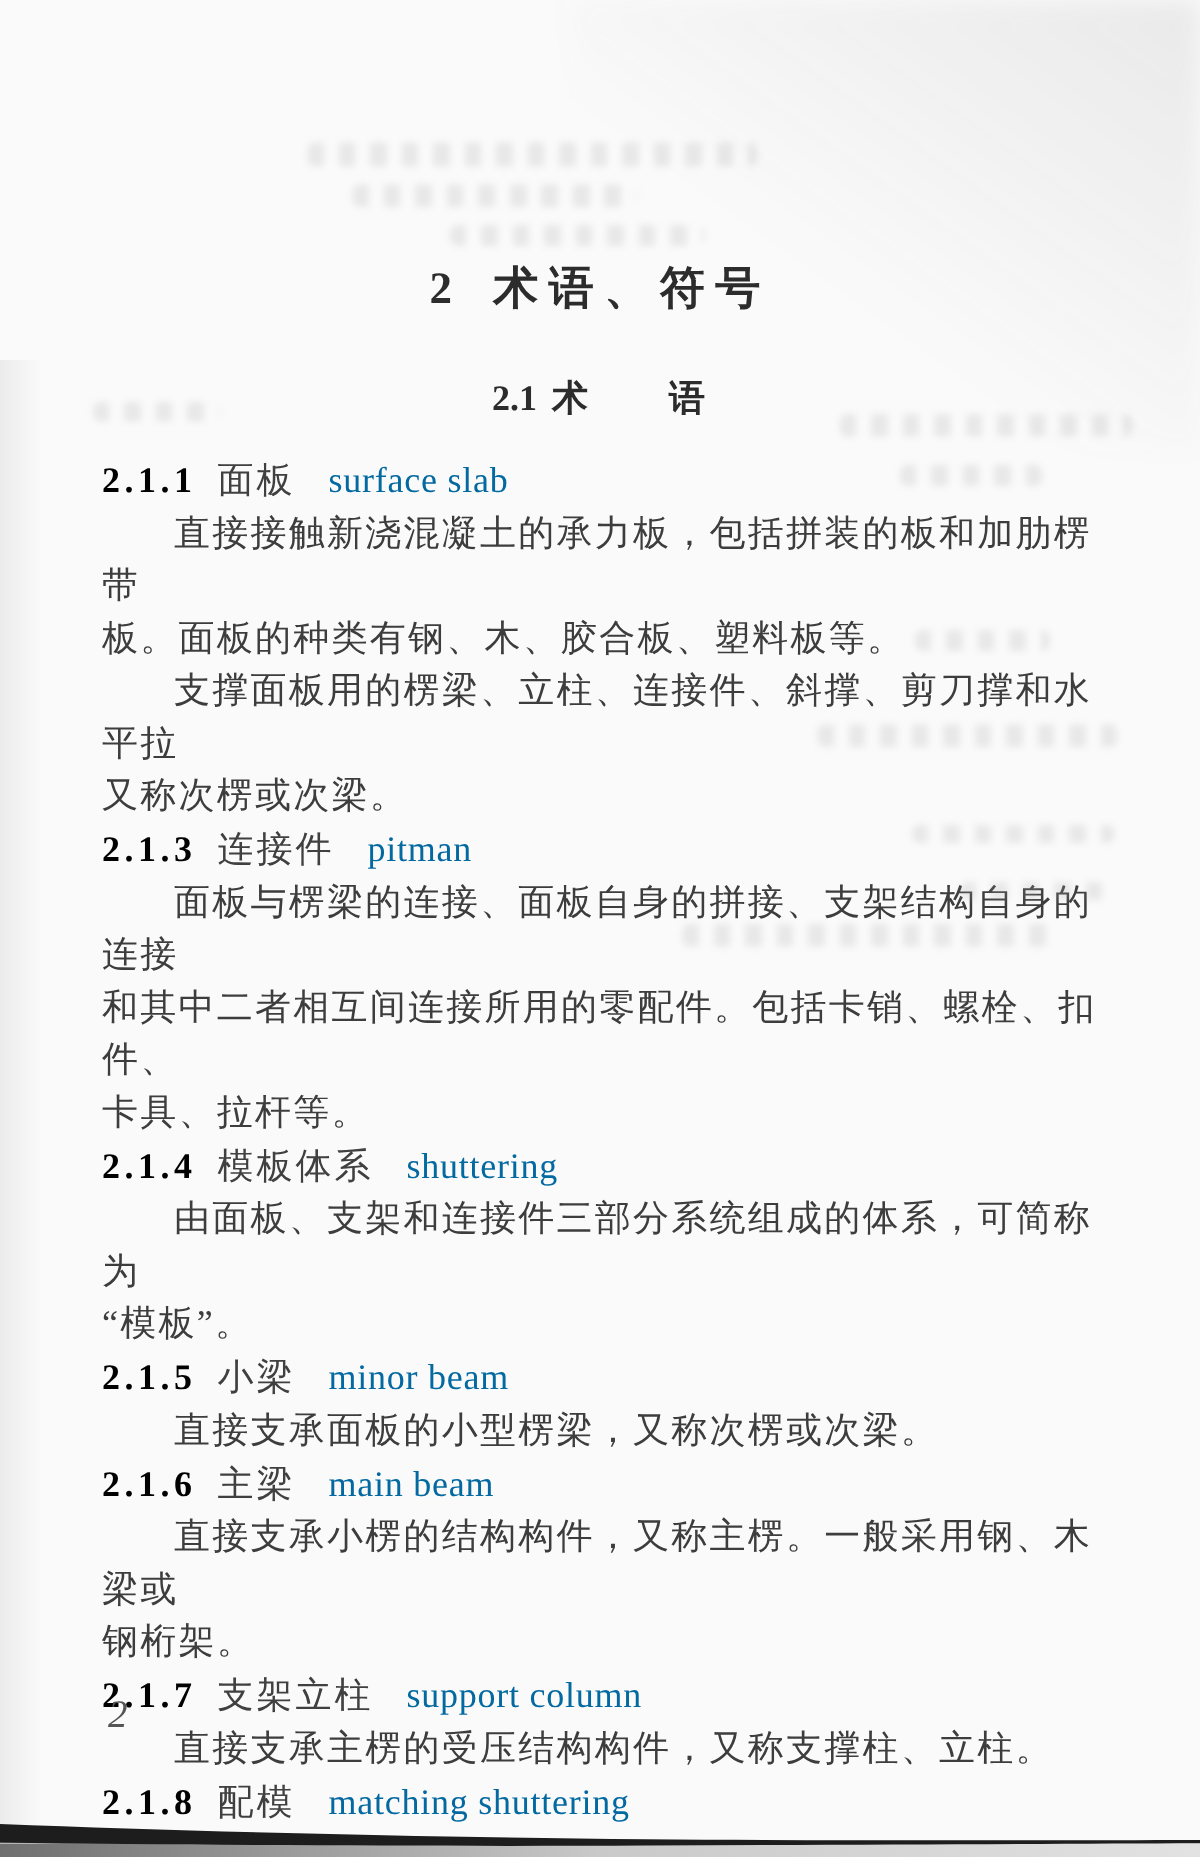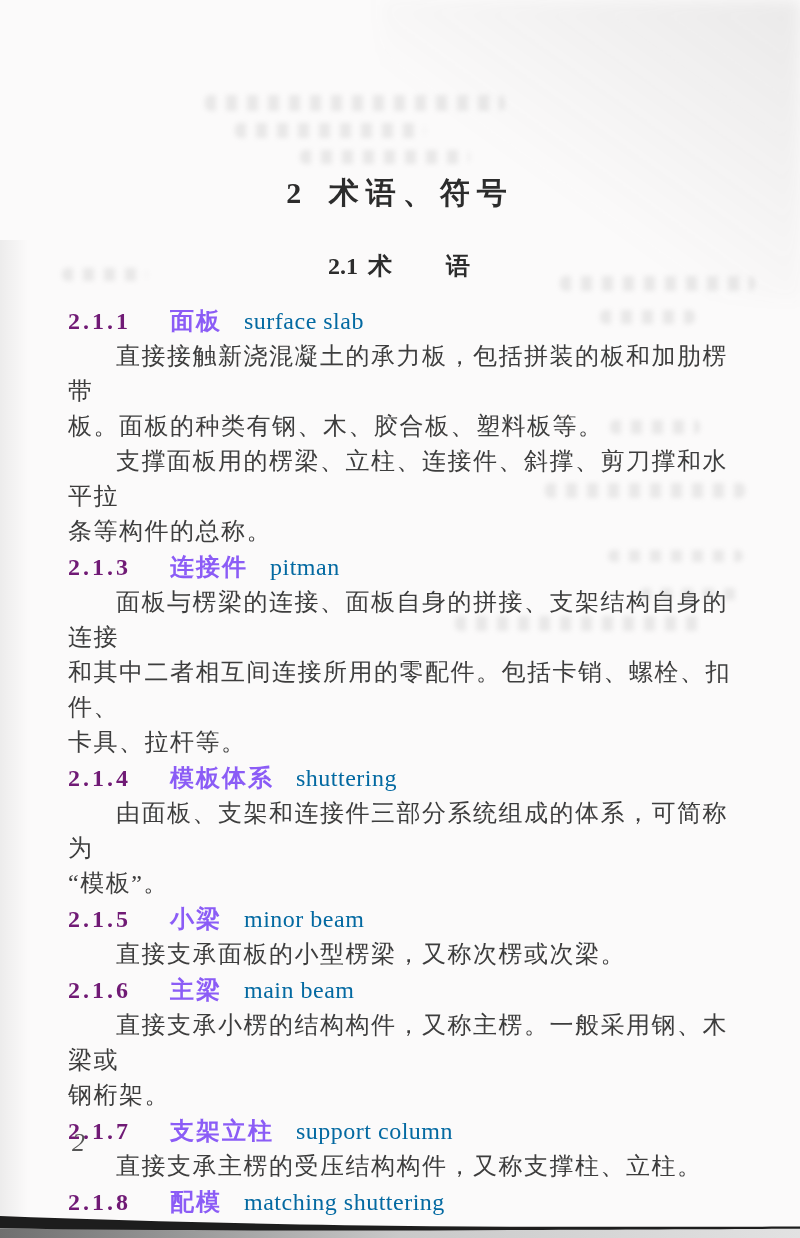--- a/index.html
+++ b/index.html
@@ -71,26 +71,26 @@
   .sec-text { font-family: "Liberation Sans", sans-serif; white-space: pre; letter-spacing: 2px; }
 
   
   .entries {
     margin: 22px 60px 0 68px;
     font-size: 24px;
   }
   .entry-head { line-height: 35px; white-space: nowrap; }
   .num {
     font-weight: bold; letter-spacing: 3px;
-    color: #701a75; margin-right: 33px;
+    color: #000000; margin-right: 8px;
     font-family: "Liberation Serif", serif;
   }
   .term {
-    font-weight: bold; letter-spacing: 2px;
-    color: #8b5cf6; margin-right: 16px;
+    font-weight: normal; letter-spacing: 2px;
+    color: #404040; margin-right: 16px;
     font-family: "Liberation Sans", sans-serif;
   }
   .en {
     color: #0369a1; letter-spacing: 0.5px;
     font-family: "Liberation Serif", serif;
   }
   .line {
     line-height: 35px;
     letter-spacing: 1.5px;
     color: #3d3d3d;
@@ -146,21 +146,21 @@
         <span class="num">2.1.1</span>
         <span class="term">面板</span>
         <span class="en">surface slab</span>
       </div>
       <div class="line indent">直接接触新浇混凝土的承力板，包括拼装的板和加肋楞带</div>
       <div class="line">板。面板的种类有钢、木、胶合板、塑料板等。</div>
     </div>
 
     <div class="entry">
       <div class="line indent">支撑面板用的楞梁、立柱、连接件、斜撑、剪刀撑和水平拉</div>
-      <div class="line">条等构件的总称。</div>
+      <div class="line">又称次楞或次梁。</div>
     </div>
 
     <div class="entry">
       <div class="entry-head">
         <span class="num">2.1.3</span>
         <span class="term">连接件</span>
         <span class="en">pitman</span>
       </div>
       <div class="line indent">面板与楞梁的连接、面板自身的拼接、支架结构自身的连接</div>
       <div class="line">和其中二者相互间连接所用的零配件。包括卡销、螺栓、扣件、</div>

